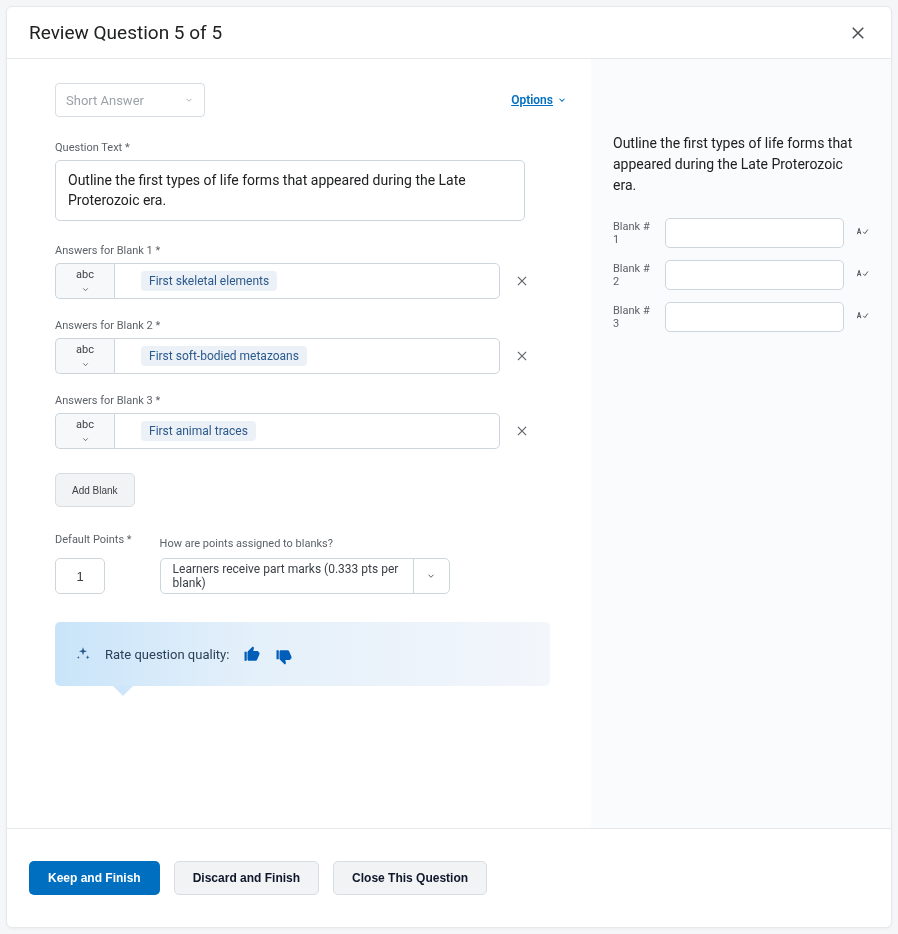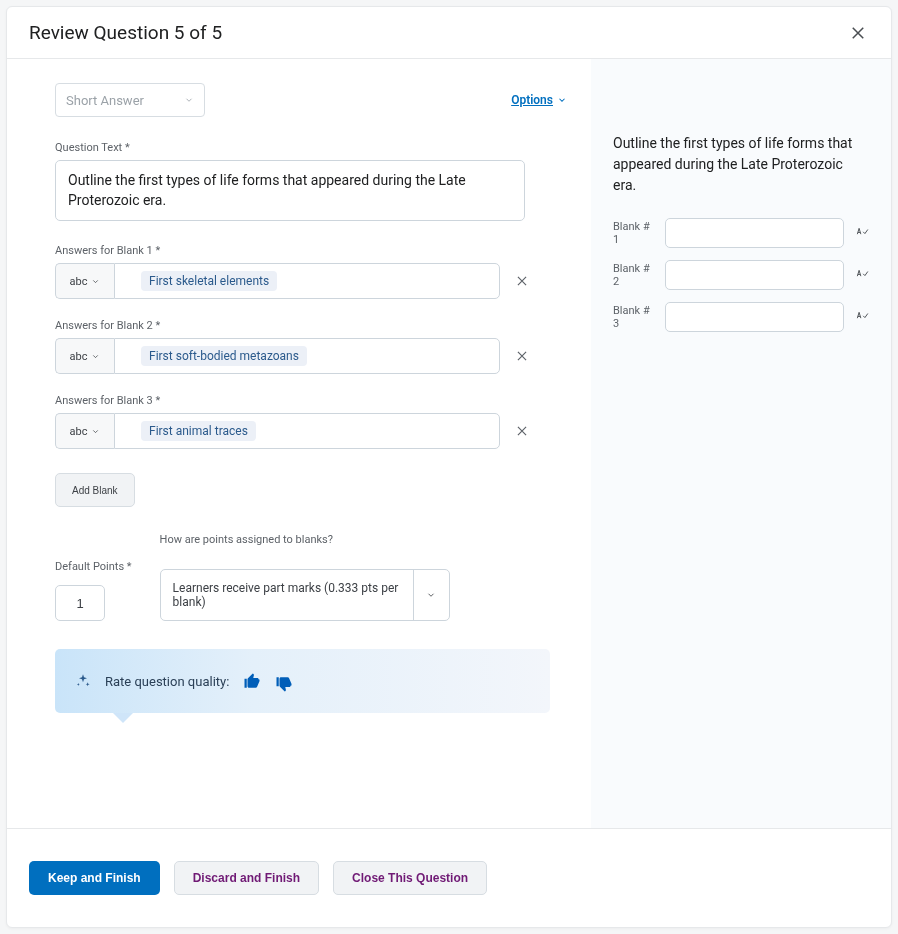--- a/index.html
+++ b/index.html
@@ -132,20 +132,21 @@
     border-right: none;
     border-radius: 5px 0 0 5px;
     background: #f7f8f9;
     display: flex;
     align-items: center;
     justify-content: center;
     gap: 4px;
     font-size: 11px;
     color: #3d4146;
     cursor: pointer;
+    flex-direction: column;
   }
   .format-select svg { width: 9px; height: 9px; stroke: #3d4146; stroke-width: 2; fill: none; }
   .answer-input {
     flex: 1;
     max-width: 386px;
     height: 36px;
     border: 1px solid #cdd5dc;
     border-radius: 0 5px 5px 0;
     margin-left: -12px;
     padding: 0 26px;
@@ -192,26 +193,26 @@
     height: 36px;
     border: 1px solid #cdd5dc;
     border-radius: 5px;
     text-align: center;
     font-size: 13px;
     color: #3d4146;
     margin-top: 6px;
   }
   .points-select {
     width: 290px;
-    height: 52px;
-    border: 1px solid #cdd5dc;
-    border-radius: 5px;
-    display: flex;
-    align-items: center;
-    margin-top: 23px;
+    height: 36px;
+    border: 1px solid #cdd5dc;
+    border-radius: 5px;
+    display: flex;
+    align-items: center;
+    margin-top: 8px;
     cursor: pointer;
   }
   .points-select-text {
     flex: 1;
     padding: 0 12px;
     font-size: 12px;
     color: #3d4146;
   }
   .points-select-arrow {
     width: 36px;
@@ -291,21 +292,21 @@
   .btn {
     height: 34px;
     padding: 0 18px;
     border-radius: 5px;
     font-size: 12px;
     font-weight: 600;
     cursor: pointer;
     border: 1px solid transparent;
   }
   .btn-primary { background: #006fbf; color: #fff; }
-  .btn-secondary { background: #f1f3f5; color: #701a75; border-color: #d7dde2; }
+  .btn-secondary { background: #f1f3f5; color: #0f172a; border-color: #d7dde2; }
 </style>
 </head>
 <body>
 
 <div class="modal">
 
   <div class="modal-header">
     <h2 class="modal-title">Review Question 5 of 5</h2>
     <div class="close-x">
       <svg viewBox="0 0 24 24">

